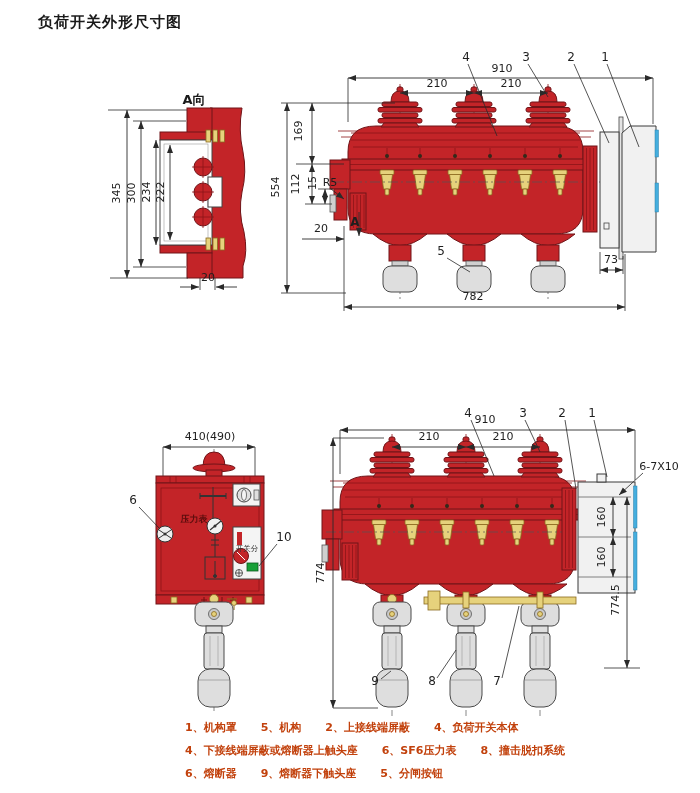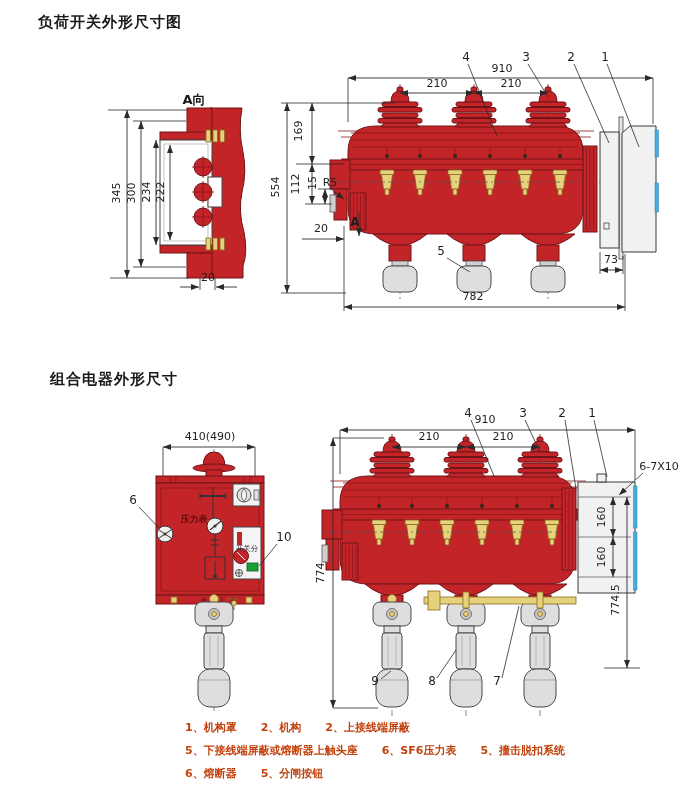--- a/index.html
+++ b/index.html
@@ -31,21 +31,20 @@
   .lbl{font-size:13px;font-weight:bold;fill:#1a1a1a;text-anchor:middle;}
   .zh{font-size:9px;font-weight:bold;fill:#5c0d0d;text-anchor:middle;}
   .zh2{font-size:7.5px;fill:#333;text-anchor:middle;}
 </style>
 </head>
 <body>
 
 <div id="page">
 
   <div id="title1" class="sec-title">负荷开关外形尺寸图</div>
-  <div id="title2" class="sec-title">组合电器外形尺寸</div>
 
   <svg id="drawing" width="700" height="793" viewBox="0 0 700 793">
     <defs>
       <marker id="ae" markerWidth="10" markerHeight="8" refX="8" refY="3" orient="auto" markerUnits="userSpaceOnUse">
         <path d="M0,0 L8,3 L0,6 Z" fill="#2a2a2a"></path>
       </marker>
       <marker id="as" markerWidth="10" markerHeight="8" refX="8" refY="3" orient="auto-start-reverse" markerUnits="userSpaceOnUse">
         <path d="M0,0 L8,3 L0,6 Z" fill="#2a2a2a"></path>
       </marker>
 
@@ -399,26 +398,28 @@
         <circle class="yel" cx="234" cy="603" r="2.5"></circle>
         <line x1="234" y1="606" x2="234" y2="610" stroke="#8a6a1e" stroke-width="1"></line>
       </g>
       <use href="#fuse" transform="translate(214,598)"></use>
     </g>
   </svg>
 
   <div id="legend">
       <div class="legend-row">
         <span>1、机构罩</span>
-        <span>2、机构</span>
+        <span>5、机构</span>
         <span>2、上接线端屏蔽</span>
+        <span>4、负荷开关本体</span>
       </div>
       <div class="legend-row">
-        <span>5、下接线端屏蔽或熔断器上触头座</span>
+        <span>4、下接线端屏蔽或熔断器上触头座</span>
         <span>6、SF6压力表</span>
-        <span>5、撞击脱扣系统</span>
+        <span>8、撞击脱扣系统</span>
       </div>
       <div class="legend-row">
         <span>6、熔断器</span>
+        <span>9、熔断器下触头座</span>
         <span>5、分闸按钮</span>
       </div>
     </div>
 </div>
 
 </body></html>

